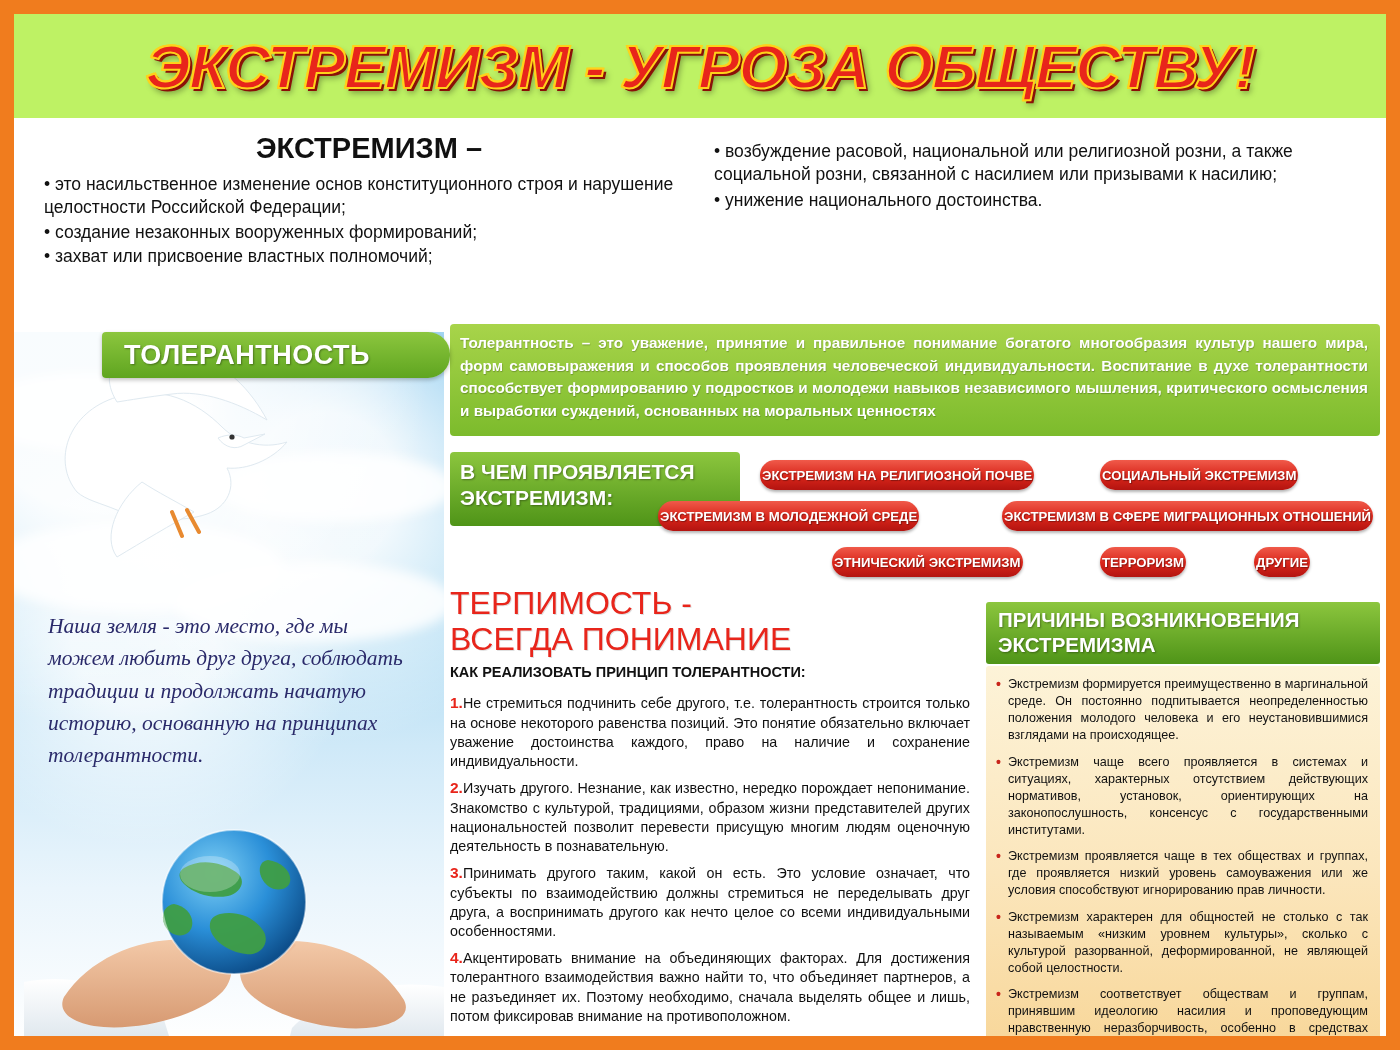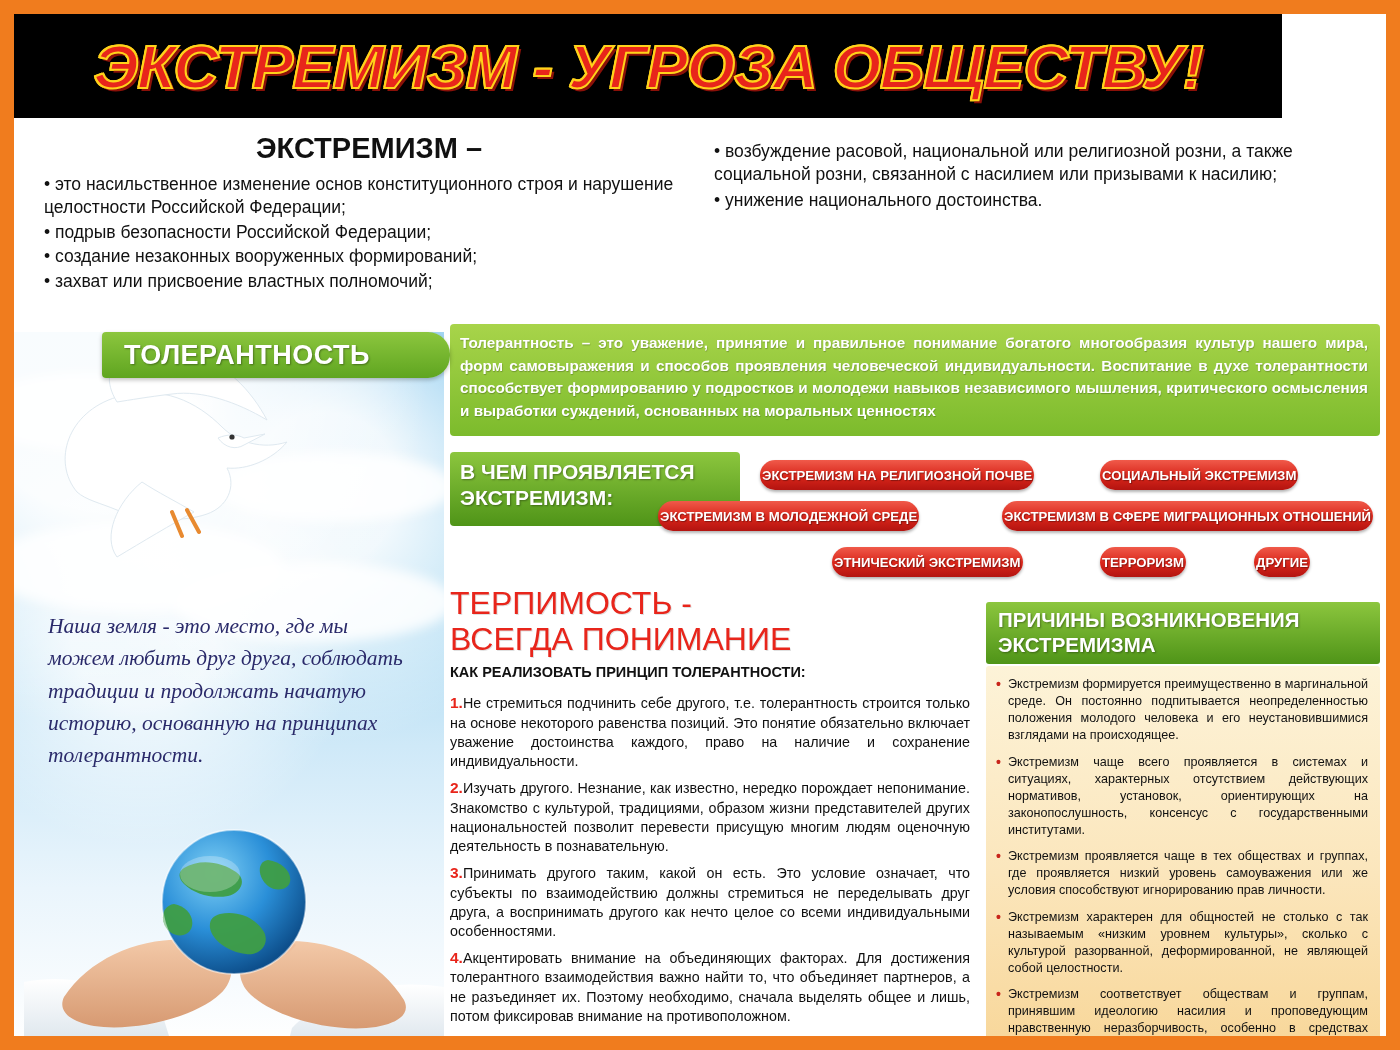--- a/index.html
+++ b/index.html
@@ -25,26 +25,26 @@
   #inner {
     position: absolute;
     inset: 0;
     background: #ffffff;
   }
 
   
   .title-wrap {
     position: absolute;
     left: 0; top: 0;
-    width: 1268px;
+    width: 1372px;
     height: 104px;
     display: flex;
     align-items: center;
     justify-content: center;
-    background: #000000;
+    background: #bef264;
   }
   .title-text {
     font-family: "Liberation Sans", sans-serif;
     font-weight: bold;
     font-style: italic;
     font-size: 62px;
     letter-spacing: -1px;
     color: #e8251b;
     -webkit-text-stroke: 2px #ffd21a;
     text-shadow:
@@ -285,21 +285,20 @@
   <div id="inner">
 
     <div class="title-wrap">
       <div class="title-text">ЭКСТРЕМИЗМ - УГРОЗА ОБЩЕСТВУ!</div>
     </div>
 
     <div class="def-left">
       <h2>ЭКСТРЕМИЗМ –</h2>
       <ul>
         <li>• это насильственное изменение основ конституционного строя и нарушение целостности Российской Федерации;</li>
-        <li>• подрыв безопасности Российской Федерации;</li>
         <li>• создание незаконных вооруженных формирований;</li>
         <li>• захват или присвоение властных полномочий;</li>
       </ul>
     </div>
 
     <div class="def-right">
       <ul>
         <li>• возбуждение расовой, национальной или религиозной розни, а также социальной розни, связанной с насилием или призывами к насилию;</li>
         <li>• унижение национального достоинства.</li>
       </ul>

